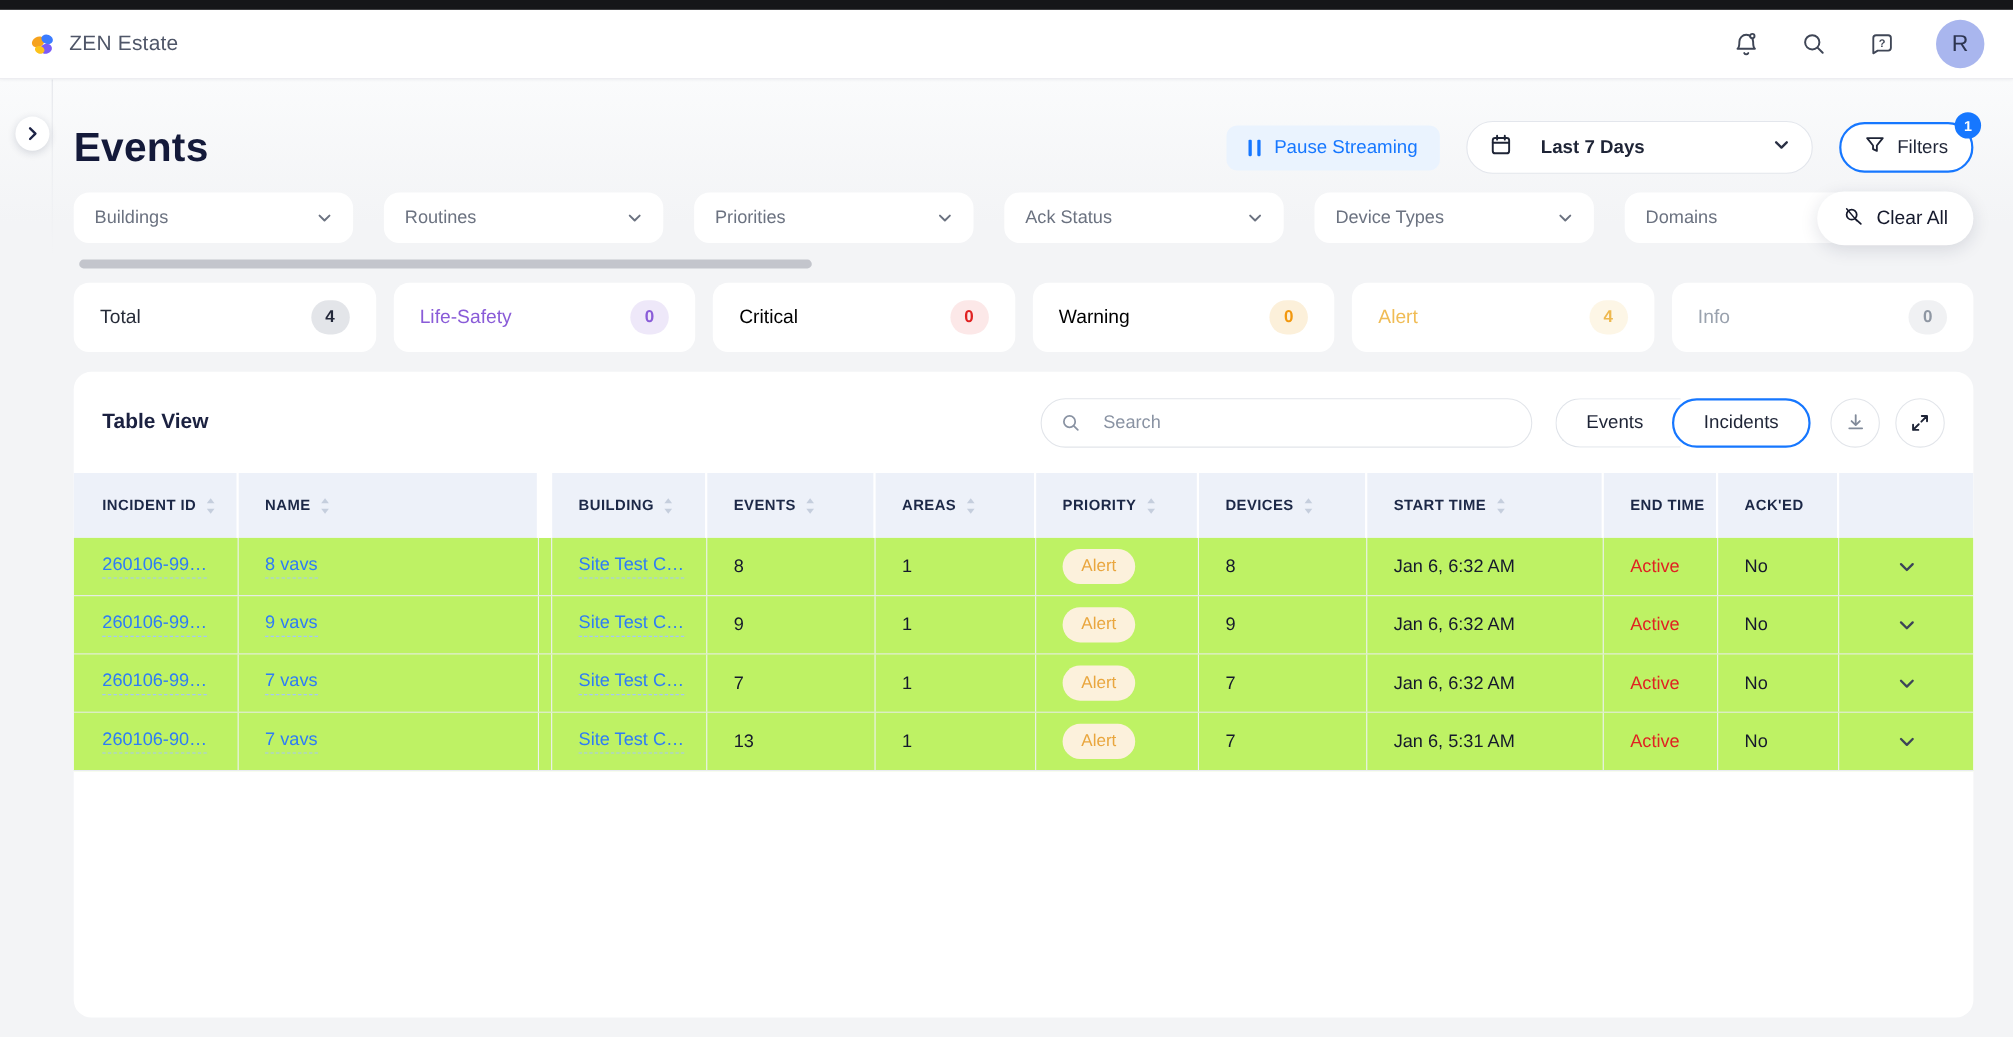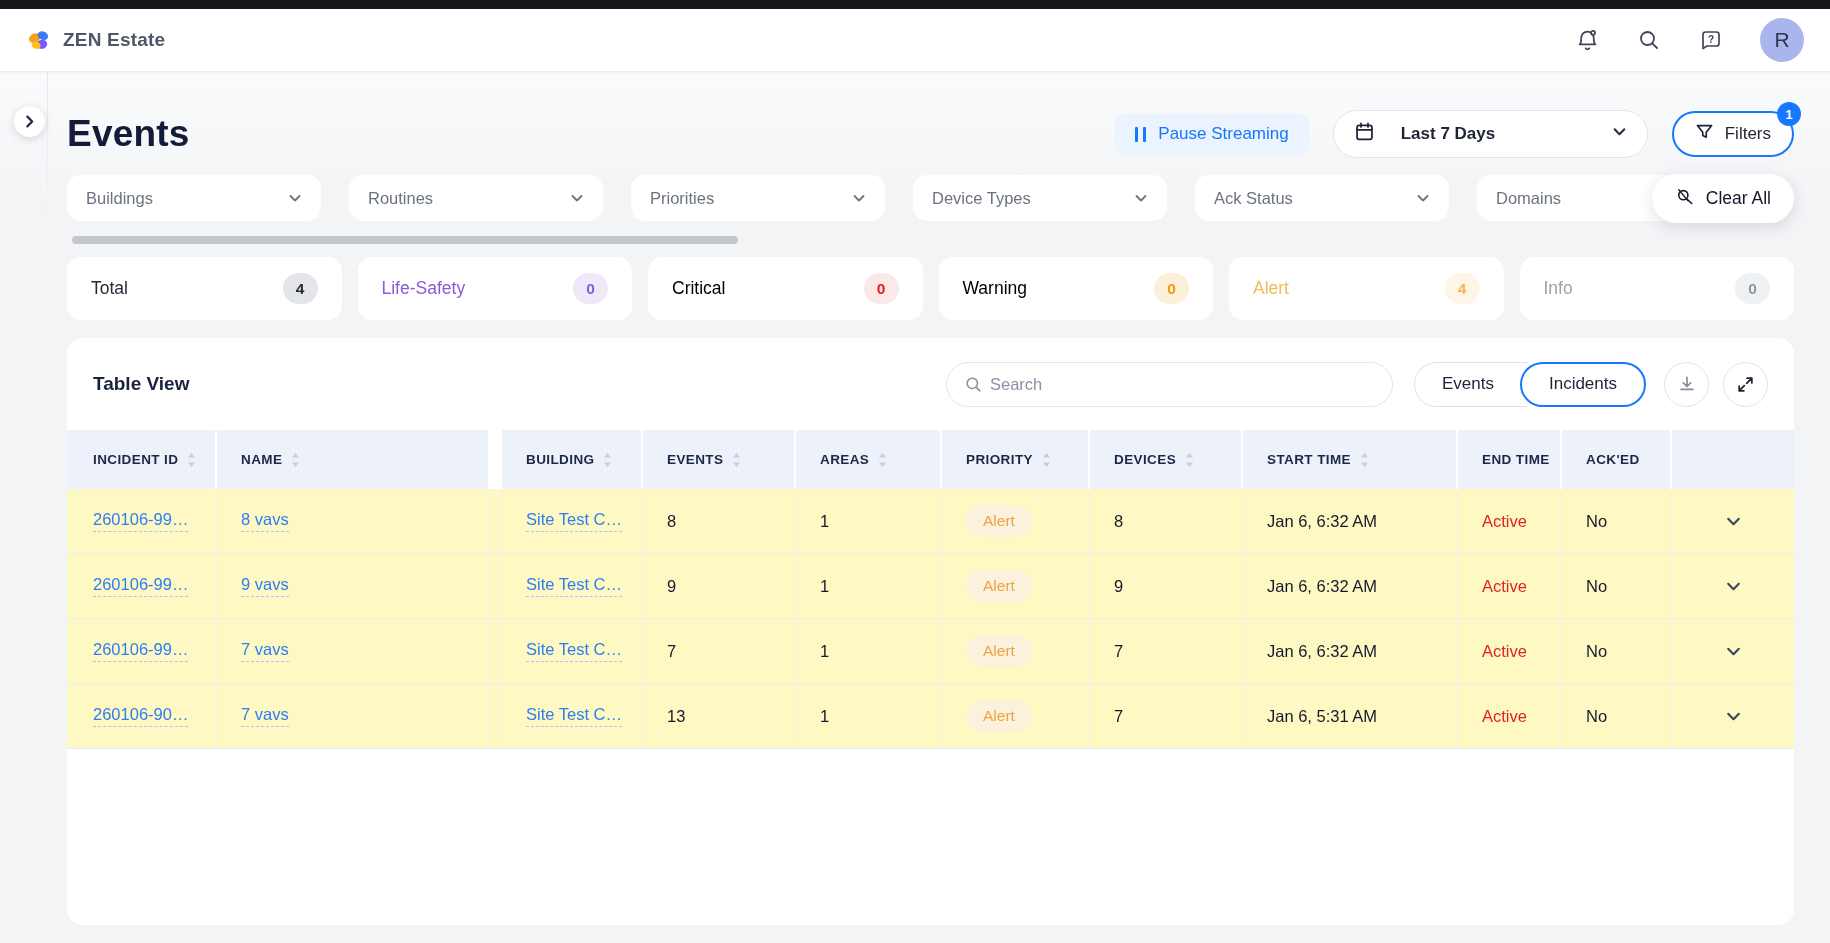--- a/index.html
+++ b/index.html
@@ -4,21 +4,21 @@
 <style>
   * { margin:0; padding:0; box-sizing:border-box; }
   html,body { width:1830px; height:943px; overflow:hidden; }
   body { font-family:"Liberation Sans", sans-serif; background:#f3f4f6; color:#15192c; }
 
   
   .topstrip { height:9px; background:#151619; }
   .appbar { height:63px; background:#ffffff; display:flex; align-items:center; padding:0 26px;
             border-bottom:1px solid #ececf0; box-shadow:0 1px 3px rgba(20,30,60,.05); position:relative; z-index:5;}
   .brand { display:flex; align-items:center; gap:11px; }
-  .brand-name { font-size:19px; font-weight:700; color:#4f5668; letter-spacing:.2px; }
+  .brand-name { font-size:19px; font-weight:400; color:#4f5668; letter-spacing:.2px; }
   .appbar-right { margin-left:auto; display:flex; align-items:center; gap:36px; }
   .top-icon { width:26px; height:26px; display:flex; align-items:center; justify-content:center; cursor:pointer; }
   .avatar { width:44px; height:44px; border-radius:50%; background:#a9b6ee; color:#2d3550;
             display:flex; align-items:center; justify-content:center; font-size:21px; font-weight:400; cursor:pointer;}
 
   
   .content { position:relative; padding:0 36px 0 67px;
              background:linear-gradient(#fafbfc, #f3f4f6 130px); height:871px; }
   .side-line { position:absolute; left:47px; top:0; width:1px; height:160px;
                background:linear-gradient(#e3e5ea, rgba(227,229,234,0)); }
@@ -65,40 +65,40 @@
   .c2 .chip-label{color:#000000;} .c2 .chip-badge{background:#fce8e8;color:#e02222;}
   .c3 .chip-label{color:#000000;} .c3 .chip-badge{background:#fcf0da;color:#f2980f;}
   .c4 .chip-label{color:#f0bc55;} .c4 .chip-badge{background:#fdf6e6;color:#eeb84e;}
   .c5 .chip-label{color:#9aa2ae;} .c5 .chip-badge{background:#f0f1f3;color:#8f97a3;}
 
   
   .card { margin-top:18px; background:#fff; border-radius:16px; height:587px; overflow:hidden; }
   .card-head { display:flex; align-items:center; height:92px; padding:0 26px; }
   .card-title { font-size:19px; font-weight:600; color:#1b2140; }
   .search { margin-left:auto; width:447px; height:45px; border:1px solid #e2e5ea; border-radius:23px;
-            display:flex; align-items:center; gap:7px; padding:0 17px; }
+            display:flex; align-items:center; gap:20px; padding:0 17px; }
   .search input { border:none; outline:none; flex:1; font-size:16.5px; font-family:inherit; color:#394050; background:transparent;}
   .search input::placeholder { color:#8a93a3; }
   .toggle { display:flex; align-items:center; margin-left:21px; }
   .seg { height:45px; display:flex; align-items:center; padding:0 27px; font-size:17px; color:#1e2436;
          background:#fff; cursor:pointer; }
   .seg-events { border:1px solid #dfe3e9; border-right:none; border-radius:23px 0 0 23px; padding-right:34px;}
   .seg-incidents { border:2px solid #1677ff; border-radius:23px; margin-left:-8px; font-weight:500; background:#fff;}
   .icon-btn { width:45px; height:45px; border-radius:50%; border:1px solid #e2e5ea; background:#fff;
               display:flex; align-items:center; justify-content:center; cursor:pointer; }
   .icon-btn.dl { margin-left:18px; } .icon-btn.ex { margin-left:14px; }
 
   .grid { display:grid; grid-template-columns:150px 273px 12px 141px 153px 146px 148px 153px 215px 104px 110px 1fr; }
   .thead { background:#edf1f9; height:59px; align-items:center; }
   .th { height:100%; display:flex; align-items:center; gap:9px; padding-left:24px; font-size:13.5px;
         font-weight:700; color:#1c2847; letter-spacing:.4px; border-right:2px solid #fff; cursor:pointer; }
   .th:first-child { padding-left:26px; }
   .th.no-border { border-right:none; }
   .th-spacer { background:#fff; height:100%; }
-  .tr { height:65px; align-items:center; border-bottom:1px solid #e9ecf1; background:#fef9c3; }
+  .tr { height:53px; align-items:center; border-bottom:1px solid #e9ecf1; background:#bef264; }
   .td { height:100%; display:flex; align-items:center; padding-left:24px; font-size:16.5px; color:#15192c;
         border-right:1px solid #eef0f4; }
   .td:first-child { padding-left:26px; }
   .td-spacer { border-right:1px solid #eef0f4; height:100%; }
   .td.chev { border-right:none; justify-content:center; padding-left:0; cursor:pointer; }
   .link { color:#2e7cf6; border-bottom:1.5px dashed #a4c6f8; padding-bottom:2px; cursor:pointer; }
   .pill { background:#fcf1dc; color:#e9a63e; border-radius:16px; padding:7px 17px; font-size:15.5px; }
   .end-active { color:#e02222; }
 </style>
 </head>
@@ -202,27 +202,27 @@
             <path d="M2.5 5 L7 9.5 L11.5 5"></path>
           </svg>
       </div>
       <div class="dd">
         <span>Priorities</span>
         <svg width="14" height="14" viewBox="0 0 14 14" fill="none" stroke="#6b7280" stroke-width="1.8" stroke-linecap="round" stroke-linejoin="round">
             <path d="M2.5 5 L7 9.5 L11.5 5"></path>
           </svg>
       </div>
       <div class="dd">
-        <span>Device Types</span>
+        <span>Ack Status</span>
         <svg width="14" height="14" viewBox="0 0 14 14" fill="none" stroke="#6b7280" stroke-width="1.8" stroke-linecap="round" stroke-linejoin="round">
             <path d="M2.5 5 L7 9.5 L11.5 5"></path>
           </svg>
       </div>
       <div class="dd">
-        <span>Ack Status</span>
+        <span>Device Types</span>
         <svg width="14" height="14" viewBox="0 0 14 14" fill="none" stroke="#6b7280" stroke-width="1.8" stroke-linecap="round" stroke-linejoin="round">
             <path d="M2.5 5 L7 9.5 L11.5 5"></path>
           </svg>
       </div>
       <div class="dd">
         <span>Domains</span>
       </div>
     </div>
     <button class="clear-all">
       <span>

